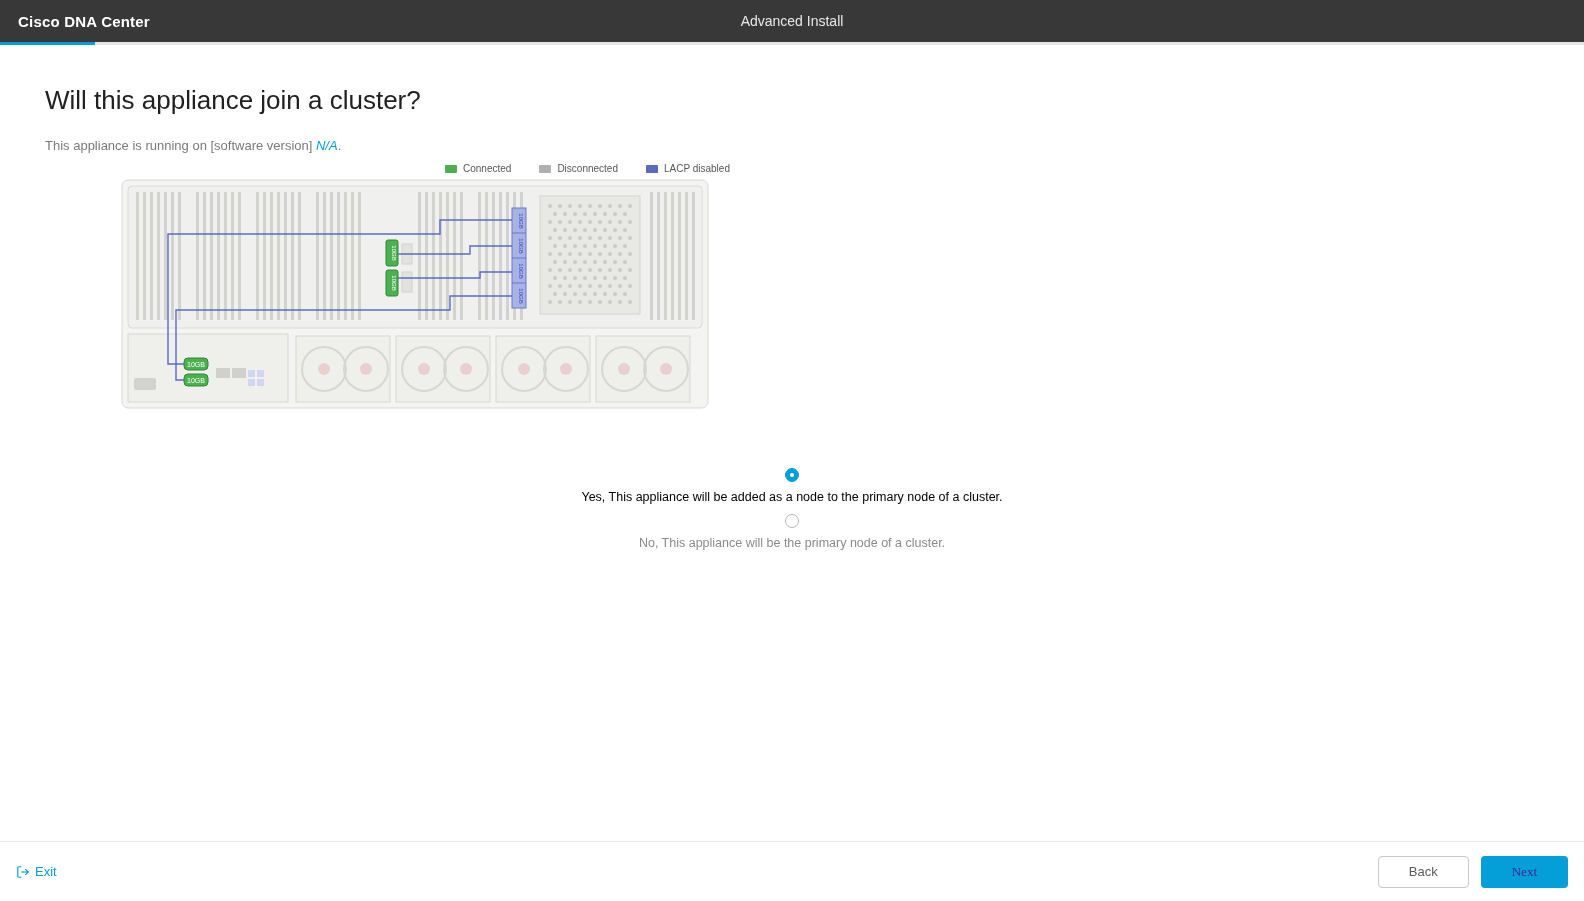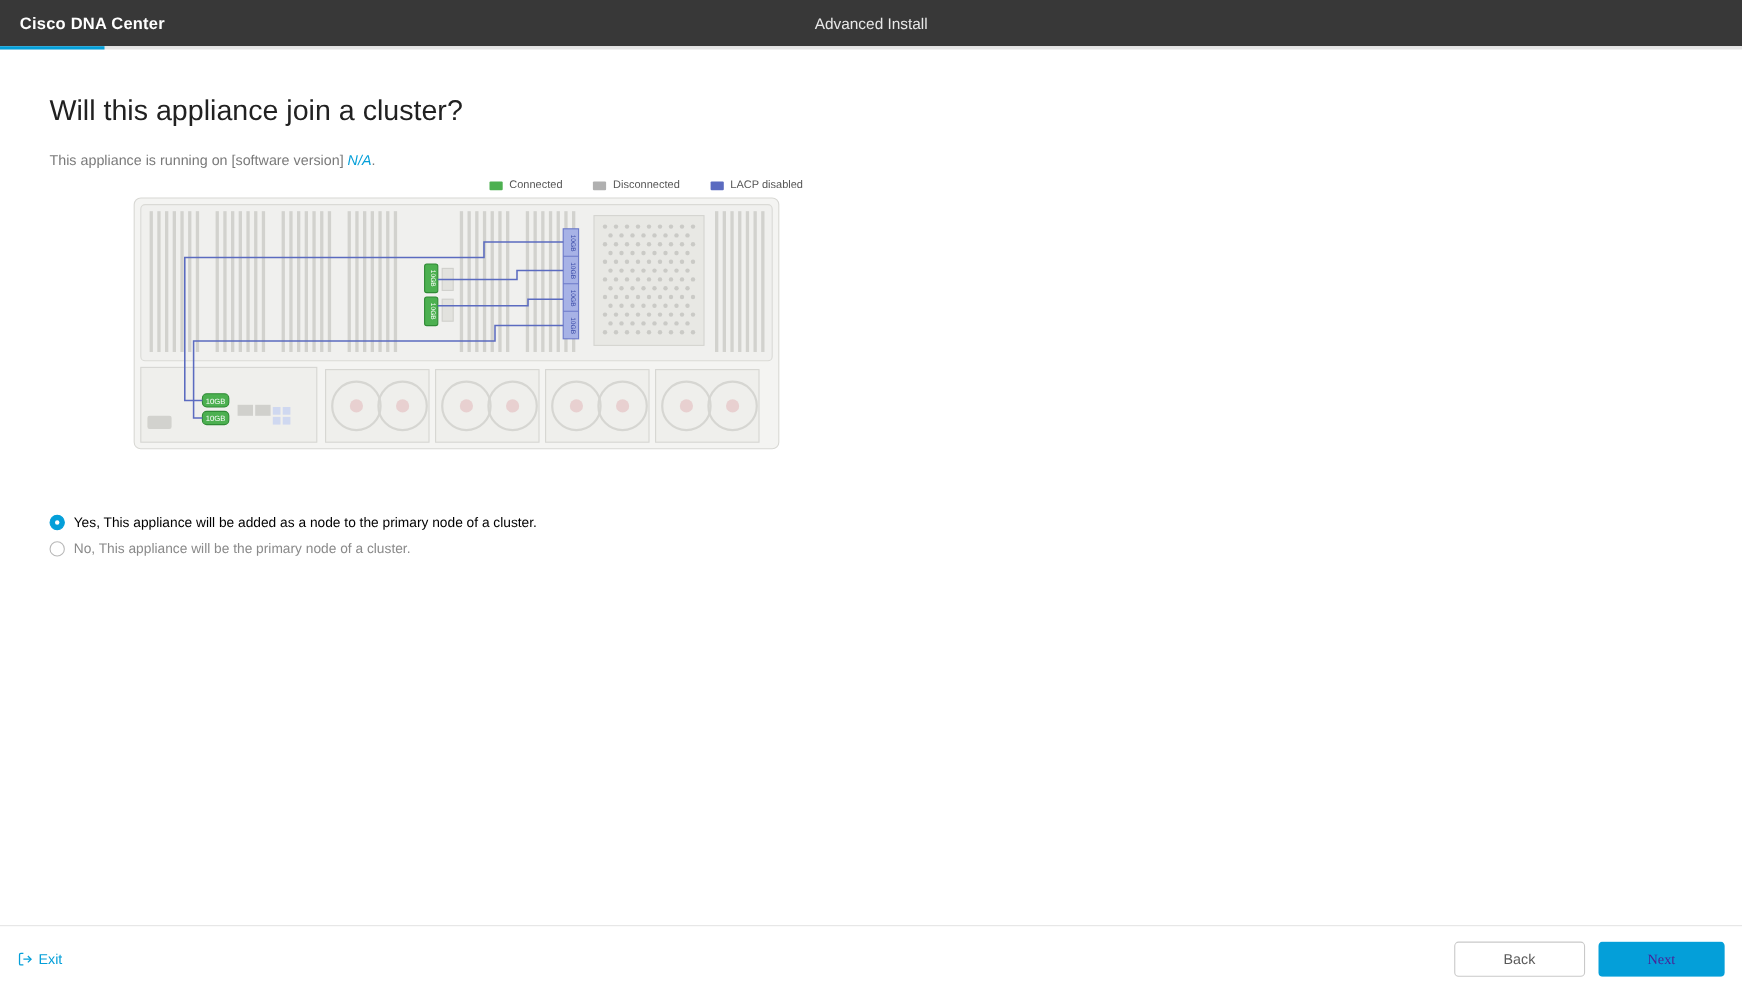--- a/index.html
+++ b/index.html
@@ -102,23 +102,25 @@
     }
     .diagram-svg {
       width: 590px;
       height: 235px;
     }
     .options {
       margin-top: 55px;
     }
     .radio-row {
       display: flex;
+      align-items: center;
       gap: 8px;
       margin-bottom: 10px;
       font-size: 12.5px;
+      flex-direction: column;
     }
     .radio-row.dim {
       color: #8a8a8a;
     }
     .radio-ctrl {
       width: 14px;
       height: 14px;
       border-radius: 50%;
       border: 1.5px solid #b8b8b8;
       display: inline-flex;
@@ -160,21 +162,21 @@
     .exit-icon {
       width: 14px;
       height: 14px;
       display: inline-block;
     }
     .footer-buttons {
       display: flex;
       gap: 12px;
     }
     .btn {
-      padding: 7px 44px;
+      padding: 7px 30px;
       font-size: 13px;
       border-radius: 4px;
       cursor: pointer;
       border: 1px solid transparent;
     }
     .btn-back {
       background: #fff;
       border-color: #c9c9c9;
       color: #5a5a5a;
     }

